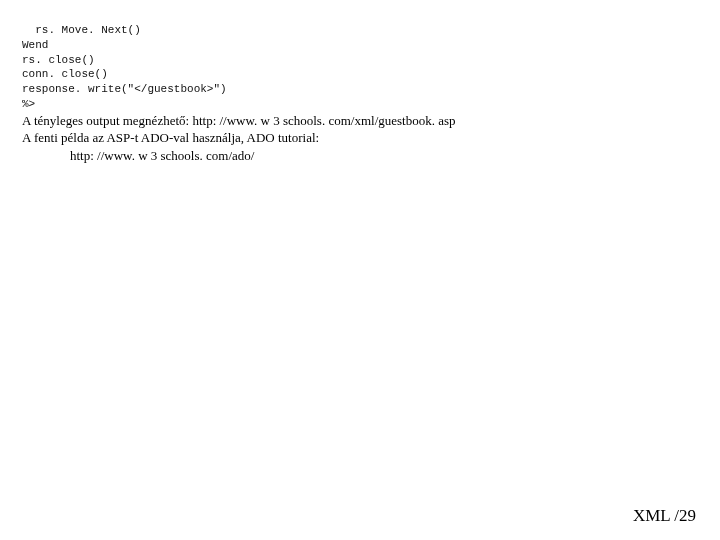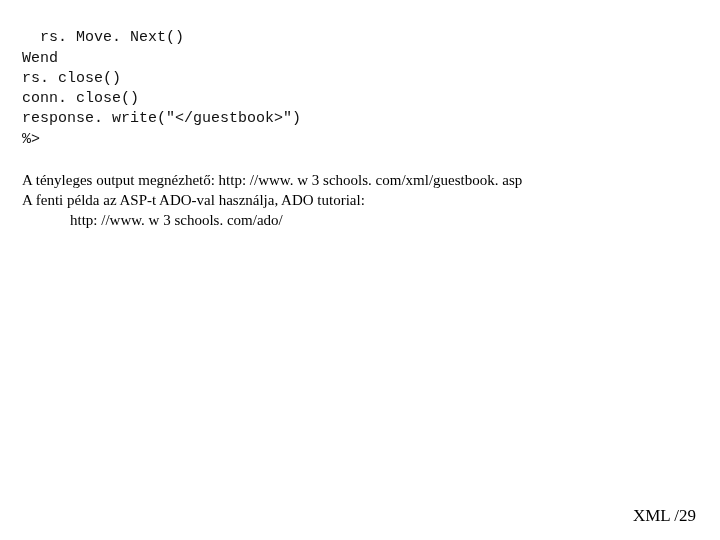--- a/index.html
+++ b/index.html
@@ -14,31 +14,30 @@
     position: relative;
   }
   .content {
     position: absolute;
     top: 8px;
     left: 22px;
     right: 22px;
   }
   .code {
     font-family: "Courier New", Courier, monospace;
-    font-size: 15px;
+    font-size: 11px;
     white-space: pre;
     line-height: 1.35;
     color: #111;
   }
   .prose {
     font-family: "Times New Roman", Times, serif;
-    font-size: 15px;
+    font-size: 13px;
     line-height: 1.35;
     white-space: pre-wrap;
-    margin-top: 20px;
   }
   .indent {
     padding-left: 48px;
   }
   .footer {
     position: absolute;
     bottom: 14px;
     right: 24px;
     font-family: "Times New Roman", Times, serif;
     font-size: 17px;

